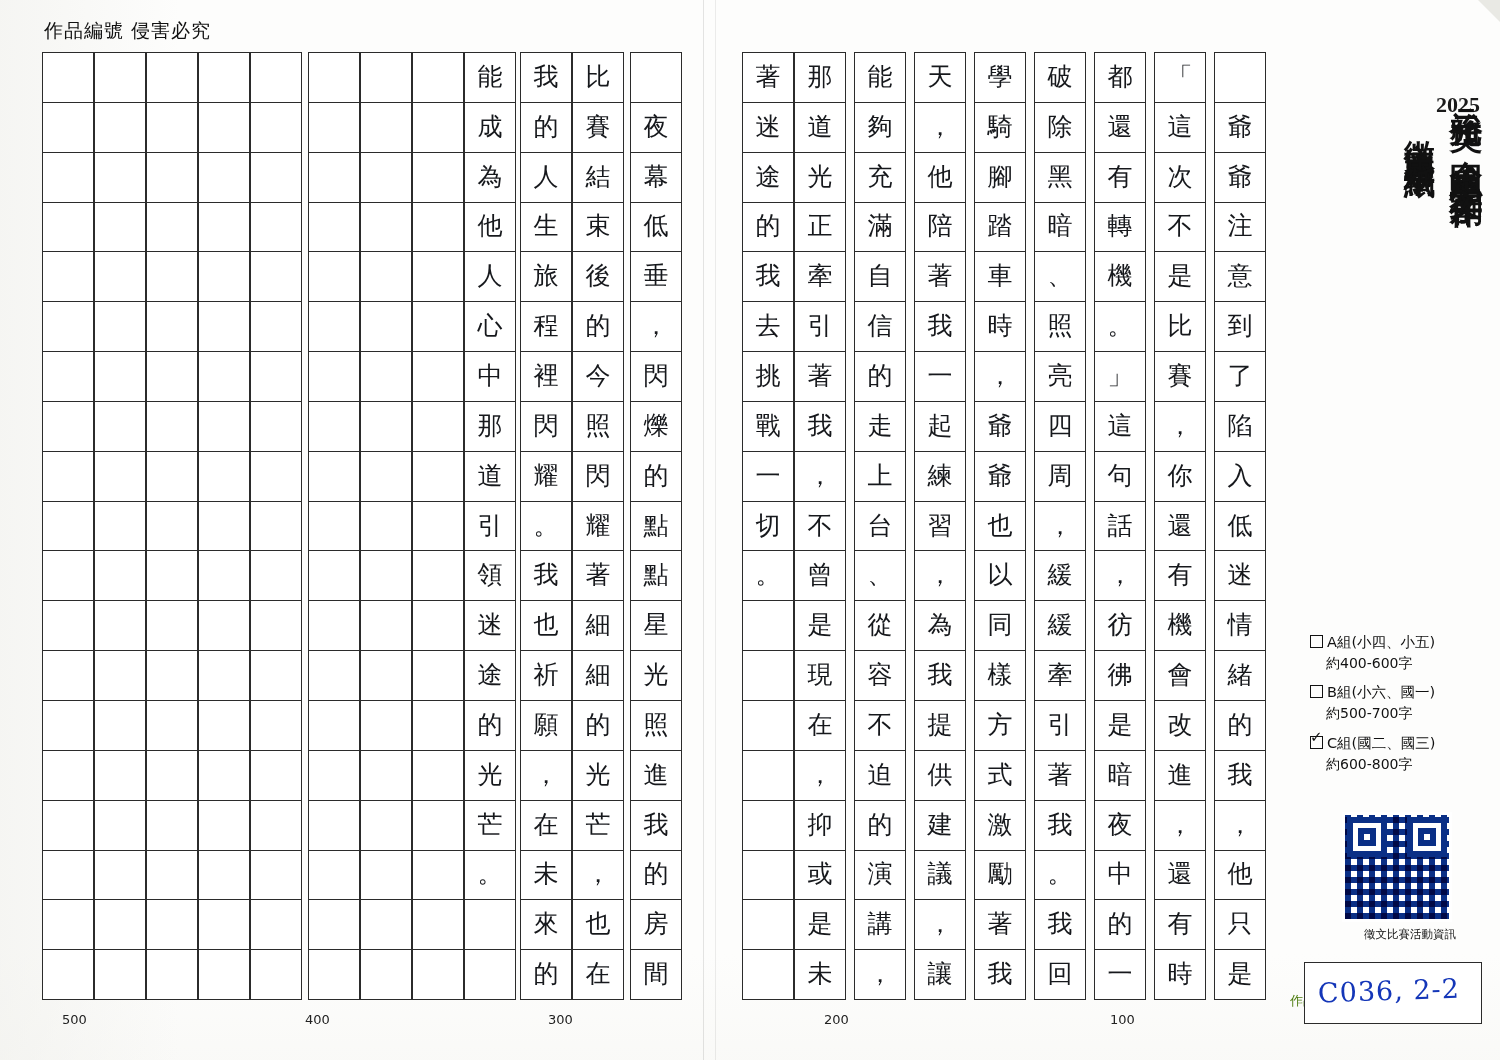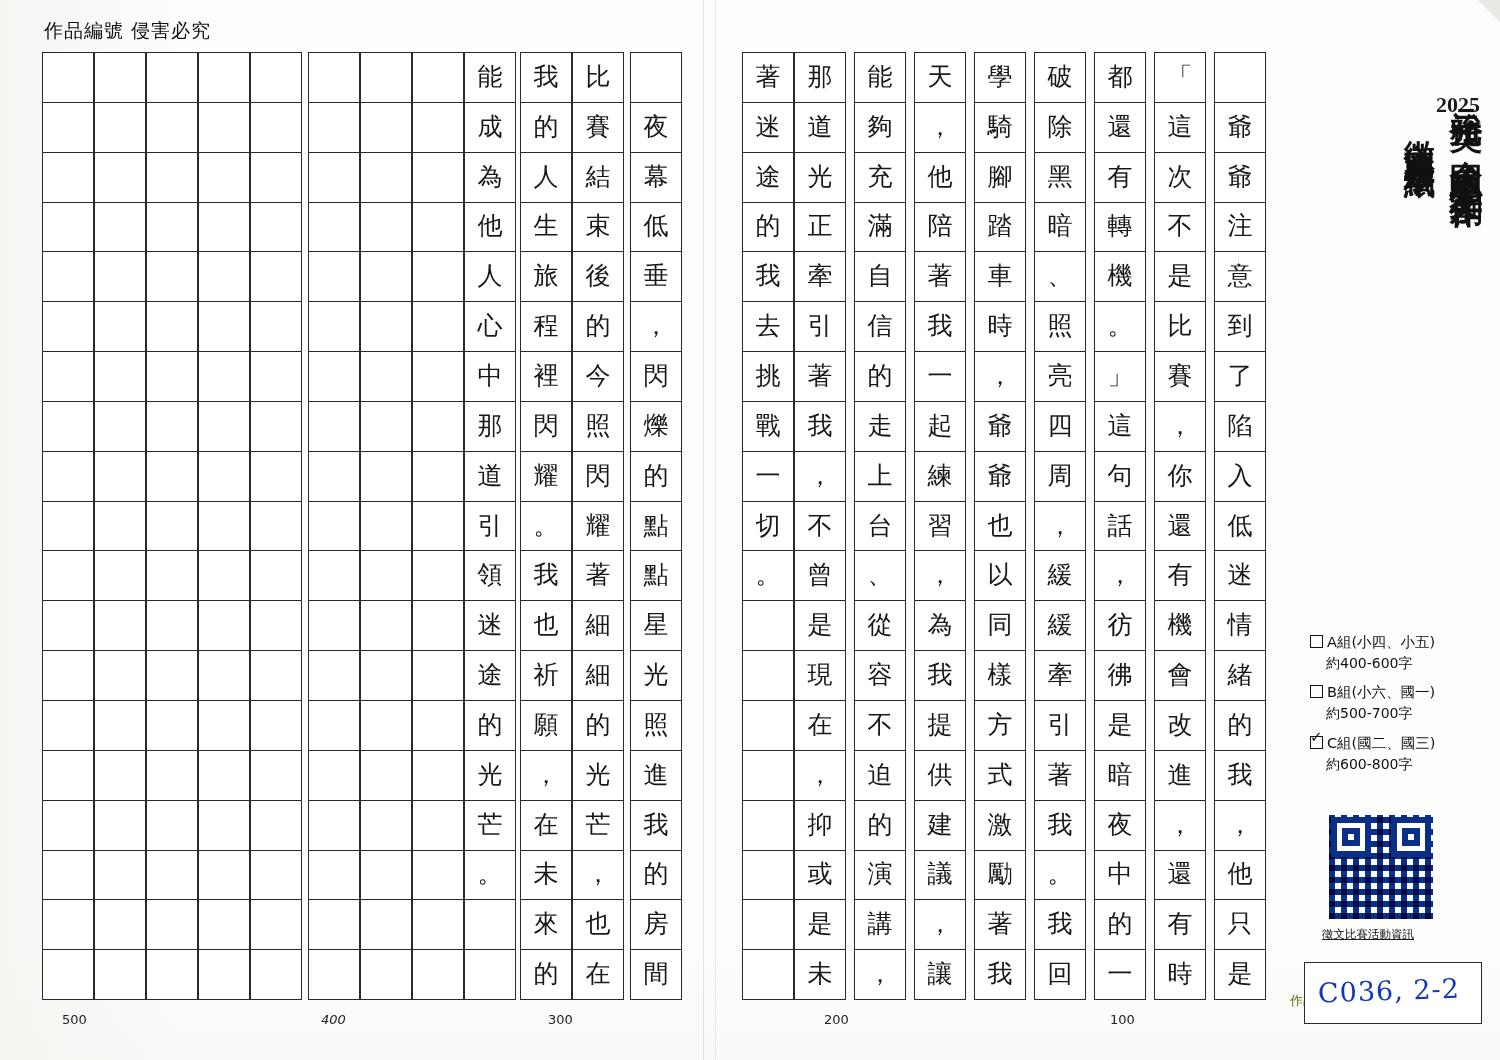--- a/index.html
+++ b/index.html
@@ -166,24 +166,23 @@
     position: absolute;
     left: -1px;
     top: -7px;
     font-size: 15px;
     line-height: 1;
     color: #111;
   }
   .qr-wrap {
     position: absolute;
     top: 772px;
-    left: 30px;
+    left: 46px;
     width: 118px;
-    text-align: left;
-    text-decoration: underline;
+    text-align: right;
   }
   .qr {
     width: 104px;
     height: 104px;
     margin: 0 auto;
     background:
       repeating-linear-gradient(90deg, #0a2f86 0 6px, #ffffff 6px 12px),
       repeating-linear-gradient(0deg, #0a2f86 0 6px, #ffffff 6px 12px);
     background-blend-mode: multiply;
     position: relative;
@@ -1178,21 +1177,21 @@
           <span>只</span>
         </div>
         <div class="cell">
           <span>是</span>
         </div>
       </div>
     </div>
 
   <div class="ruler" id="ruler">
       <span style="left: 62px;">500</span>
-      <span style="left: 321px; font-style: italic;">400</span>
+      <span style="left: 305px;">400</span>
       <span style="left: 548px;">300</span>
       <span style="left: 824px;">200</span>
       <span style="left: 1110px;">100</span>
     </div>
 
   <div class="right-panel">
     <div class="year">2025</div>
     <div class="title-block">
       <div class="v-title main">裕元獎－全國中小學生文字創作</div>
       <div class="v-title sub">徵文比賽專用稿紙</div>

